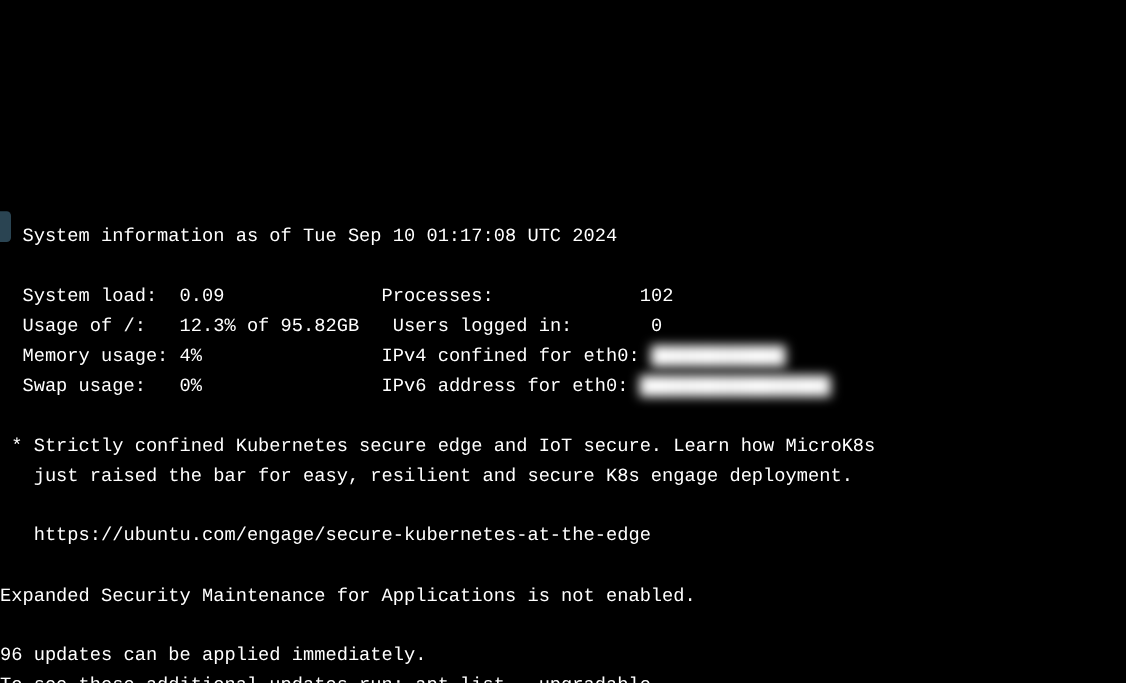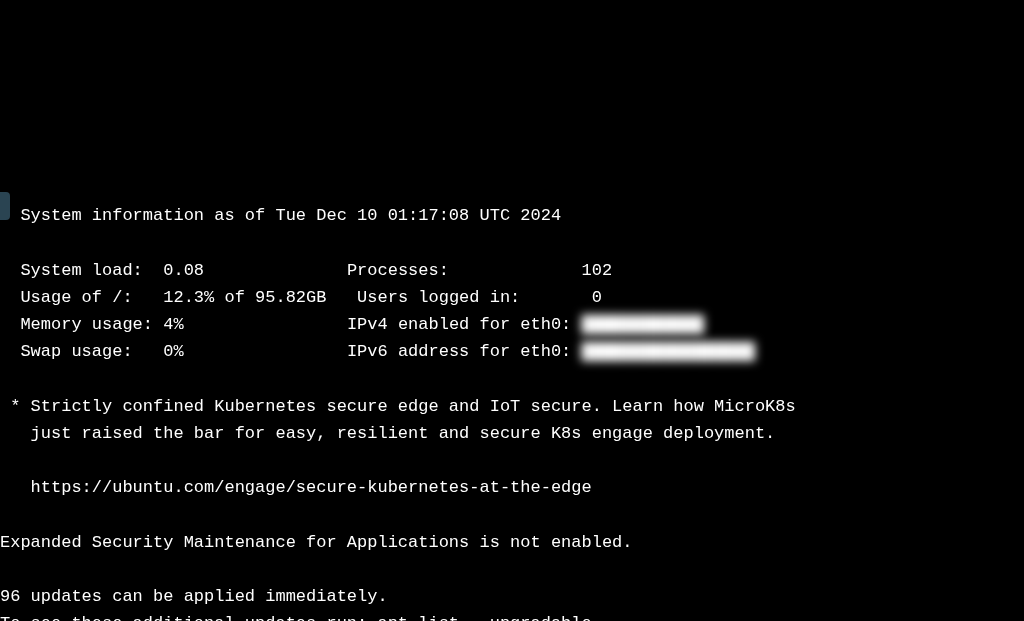--- a/index.html
+++ b/index.html
@@ -37,25 +37,25 @@
     }
   </style>
 </head>
 <body>
 
 
 
 <div class="side-tab"></div>
 
 <div class="terminal">
-<span>  System information as of Tue Dec 10 01:17:08 UTC 2024</span>
+<span>  System information as of Tue Sep 10 01:17:08 UTC 2024</span>
 
-<span>  System load:</span>  <span>0.08</span>              <span>Processes:</span>             <span>102</span>
+<span>  System load:</span>  <span>0.09</span>              <span>Processes:</span>             <span>102</span>
 <span>  Usage of /:</span>   <span>12.3% of 95.82GB</span>   <span>Users logged in:</span>       <span>0</span>
-<span>  Memory usage:</span> <span>4%</span>                <span>IPv4 enabled for eth0:</span> <span class="blurred">████████████</span>
+<span>  Memory usage:</span> <span>4%</span>                <span>IPv4 confined for eth0:</span> <span class="blurred">████████████</span>
 <span>  Swap usage:</span>   <span>0%</span>                <span>IPv6 address for eth0:</span> <span class="blurred">█████████████████</span>
 
 <span> * Strictly confined Kubernetes secure edge and IoT secure. Learn how MicroK8s</span>
 <span>   just raised the bar for easy, resilient and secure K8s engage deployment.</span>
 
 <span>   https://ubuntu.com/engage/secure-kubernetes-at-the-edge</span>
 
 <span>Expanded Security Maintenance for Applications is not enabled.</span>
 
 <span>96 updates can be applied immediately.</span>

